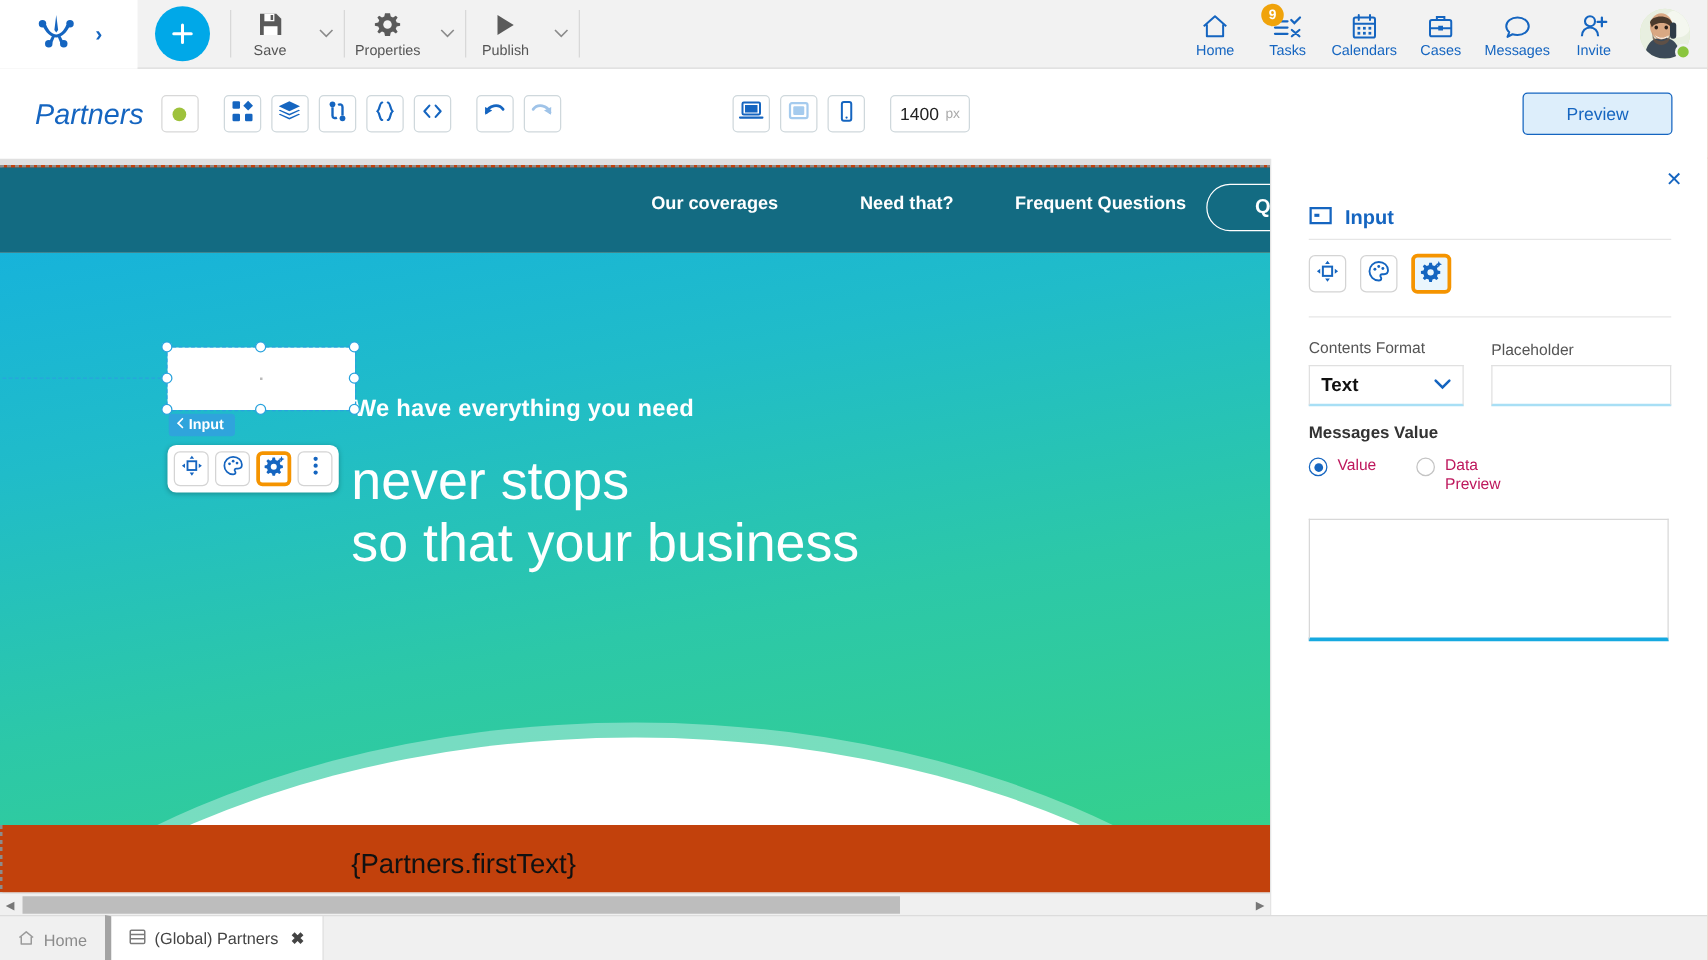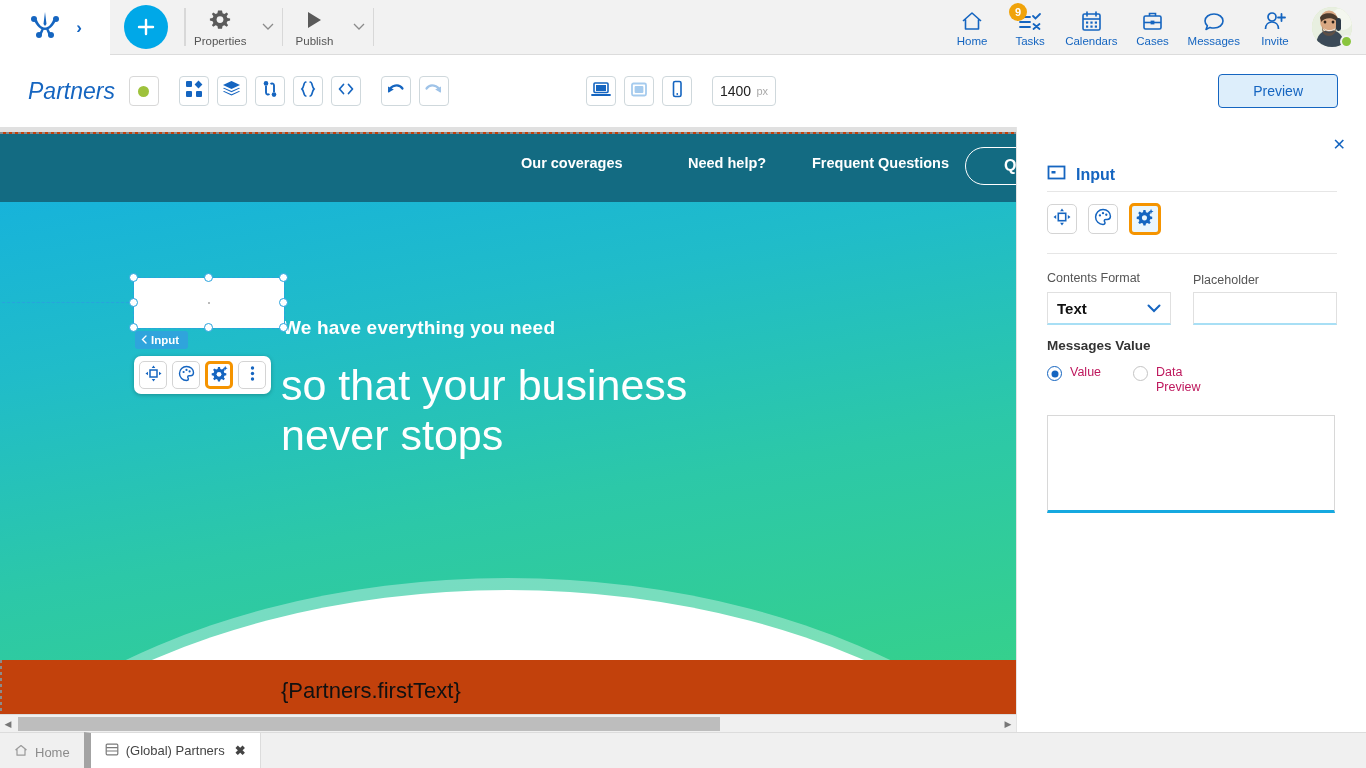--- a/index.html
+++ b/index.html
@@ -289,21 +289,21 @@
     position: absolute; left: 0; top: 732px; width: 1366px; height: 36px;
     background: #f0f0f0; border-top: 1px solid #dcdcdc;
     display: flex; align-items: flex-end;
   }
   .btab {
     height: 32px; display: flex; align-items: center; gap: 7px;
     padding: 0 14px; font-size: 13px; color: #8b8b8b; cursor: pointer;
     position: relative;
   }
   .btab.active {
-    background: #ffffff; color: #444; border-left: 7px solid #a3a3a3; border-right: 1px solid #dcdcdc;
+    background: #ffffff; color: #444; border-left: 5px solid #a3a3a3; border-right: 1px solid #dcdcdc;
     border-top: 1px solid #dcdcdc; height: 36px;
   }
   .btab.active::after {
     content: ""; position: absolute; left: 0; bottom: -4px; width: 100%; height: 4px;
     background: #00a8e8;
   }
   .btab .bclose { color: #444; font-size: 13px; font-weight: bold; margin-left: 3px; }
 </style>
 </head>
 <body>
@@ -329,20 +329,40 @@
     </div>
 
     <div class="plus-btn">
       <svg width="18" height="18" viewBox="0 0 18 18">
           <path d="M9 2 V16 M2 9 H16" stroke="#fff" stroke-width="2.4" stroke-linecap="round"></path>
         </svg>
     </div>
 
     <div class="vdiv" style="margin-left:16px"></div>
 
+    <div class="tool-group">
+      <div class="tool-item">
+        <span class="ticon">
+          <svg width="21" height="21" viewBox="0 0 21 21">
+            <path d="M2 2 H15 L19 6 V19 H2 Z" fill="#5a5a5a"></path>
+            <rect x="5.5" y="2" width="8" height="6" fill="#fff"></rect>
+            <rect x="10.5" y="3" width="2" height="4" fill="#5a5a5a"></rect>
+            <rect x="5" y="12" width="11" height="7" fill="#fff"></rect>
+          </svg>
+        </span>
+        <span class="tlabel">Save</span>
+      </div>
+      <div class="caret-btn">
+        <span>
+          <svg width="12" height="8" viewBox="0 0 12 8">
+              <path d="M1 1 L6 6 L11 1" stroke="#8b8b8b" stroke-width="1.3" fill="none"></path>
+            </svg>
+        </span>
+      </div>
+    </div>
 
     <div class="vdiv"></div>
 
     <div class="tool-group">
       <div class="tool-item">
         <span class="ticon">
           <svg width="22" height="22" viewBox="0 0 22 22">
             <path d="M11 1.5 L13 1.5 L13.6 4.2 L15.4 5 L17.7 3.5 L19.1 4.9 L17.6 7.2 L18.4 9 L21.1 9.6 L21.1 11.6 L18.4 12.2 L17.6 14 L19.1 16.3 L17.7 17.7 L15.4 16.2 L13.6 17 L13 19.7 L11 19.7 L9 19.7 L8.4 17 L6.6 16.2 L4.3 17.7 L2.9 16.3 L4.4 14 L3.6 12.2 L0.9 11.6 L0.9 9.6 L3.6 9 L4.4 7.2 L2.9 4.9 L4.3 3.5 L6.6 5 L8.4 4.2 L9 1.5 Z" fill="#5a5a5a"></path>
             <circle cx="11" cy="10.6" r="3.4" fill="#f2f2f2"></circle>
           </svg>
@@ -586,21 +606,21 @@
 
   <div class="canvas-outer">
     <div class="canvas-page">
 
       <div class="dot-border-top"></div>
       <div class="dot-border-left"></div>
 
       <div class="site-header"></div>
 
       <div class="nav-link" style="left:521px">Our coverages</div>
-      <div class="nav-link" style="left:688px">Need help?</div>
+      <div class="nav-link" style="left:688px">Need that?</div>
       <div class="nav-link" style="left:812px">Frequent Questions</div>
 
       <div class="hdr-cta" style="top:15px; left:965px">Q</div>
 
       <div class="img-placeholder">
         <span>
           <svg width="30" height="26" viewBox="0 0 30 26">
             <rect x="4" y="3" width="20" height="16" stroke="#dddddd" stroke-width="1.6" fill="none"></rect>
             <circle cx="10" cy="9" r="1.8" fill="#dddddd"></circle>
             <path d="M5 17 L12 10.5 L17 15" stroke="#dddddd" stroke-width="1.6" fill="none"></path>
@@ -609,22 +629,22 @@
         </span>
       </div>
 
       <div class="hero">
         <div class="wave-light"></div>
         <div class="wave-white"></div>
       </div>
 
       <div class="hero-kicker">We have everything you need</div>
       <div class="hero-head">
+        <div>never stops</div>
         <div>so that your business</div>
-        <div>never stops</div>
       </div>
 
       <div class="body-text">
         <div>{Partners.firstText}</div>
         <div>{Partners.secondText}</div>
       </div>
 
       <div class="guide-line"></div>
 
       <div class="sel-box">

